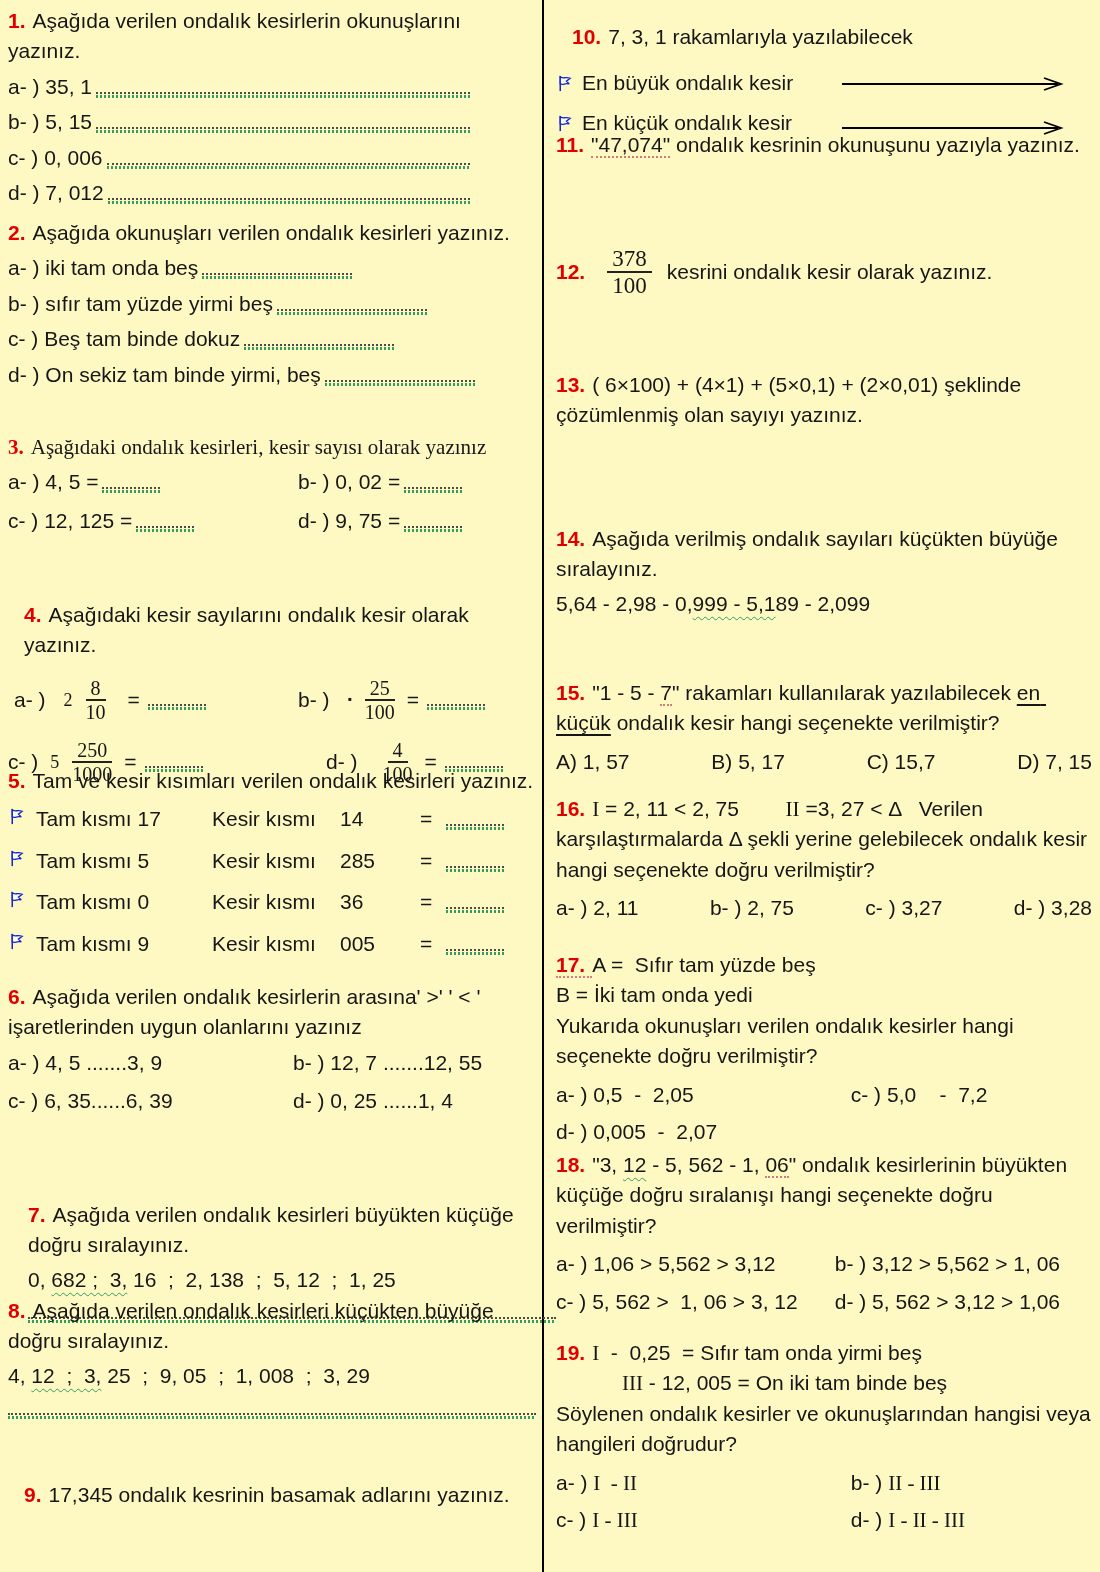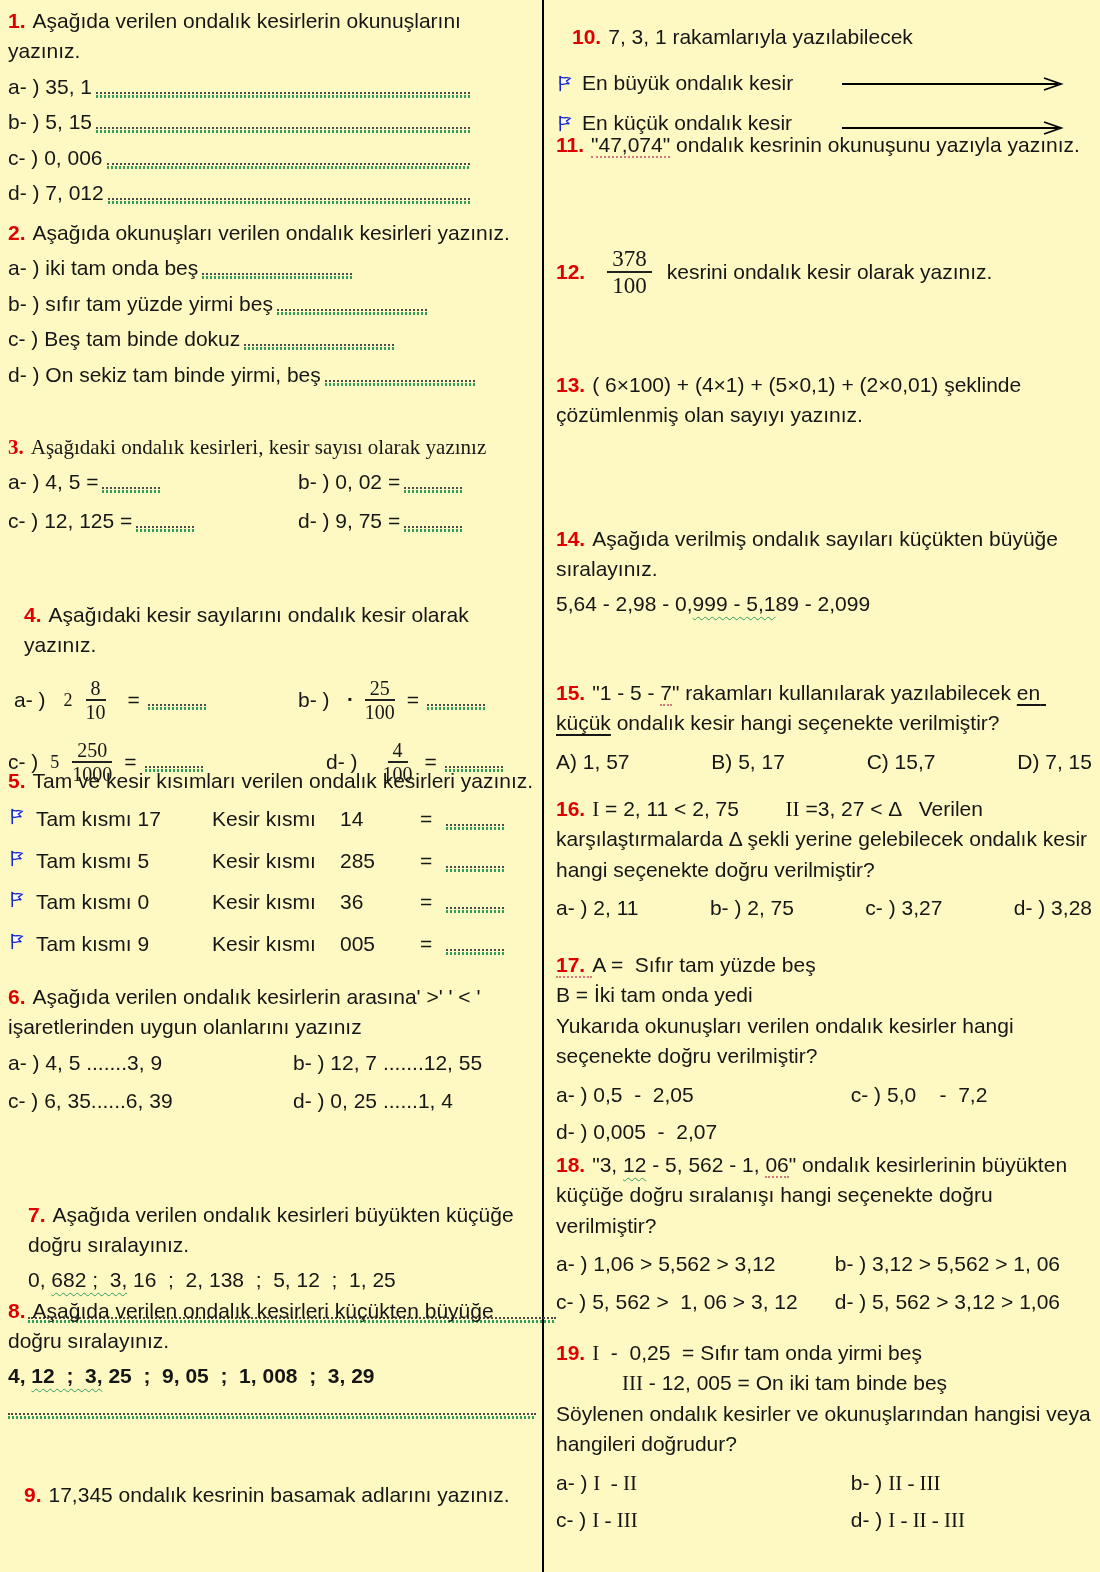--- a/index.html
+++ b/index.html
@@ -210,21 +210,21 @@
   </div>
 
   <div class="q" style="left:8px; top:1200px; width:528px;margin-left:20px;">
     <p class="t" style="margin:0;"><span class="qnum">7.</span><span class="t">Aşağıda verilen ondalık kesirleri büyükten küçüğe doğru sıralayınız.</span></p>
     <p class="t" style="margin:4px 0 0 0;"><span class="t">0, </span><span class="t sqt">682 ;  3,</span><span class="t"> 16  ;  2, 138  ;  5, 12  ;  1, 25</span></p>
     <span class="fullline"></span>
   </div>
 
   <div class="q" style="left:8px; top:1296px; width:528px;">
     <p class="t" style="margin:0;"><span class="qnum">8.</span><span class="t">Aşağıda verilen ondalık kesirleri küçükten büyüğe doğru sıralayınız.</span></p>
-    <p class="t" style="margin:4px 0 0 0;font-weight:bold;"><span class="t">4, </span><span class="t sqt">12  ;  3,</span><span class="t"> 25  ;  9, 05  ;  1, 008  ;  3, 29</span></p>
+    <p class="t" style="margin:4px 0 0 0;"><span class="t">4, </span><span class="t sqt">12  ;  3,</span><span class="t"> 25  ;  9, 05  ;  1, 008  ;  3, 29</span></p>
     <span class="fullline"></span>
   </div>
 
   <div class="q" style="left:8px; top:1464px; width:528px;">
     <p class="t" style="margin:16px;"><span class="qnum">9.</span><span class="t">17,345 ondalık kesrinin basamak adlarını yazınız.</span></p>
   </div>
 
   <div class="q" style="left:556px; top:6px; width:536px;">
     <p class="t" style="margin:16px;"><span class="qnum">10.</span><span class="t">7, 3, 1 rakamlarıyla yazılabilecek</span></p>
     <div class="q10row">

